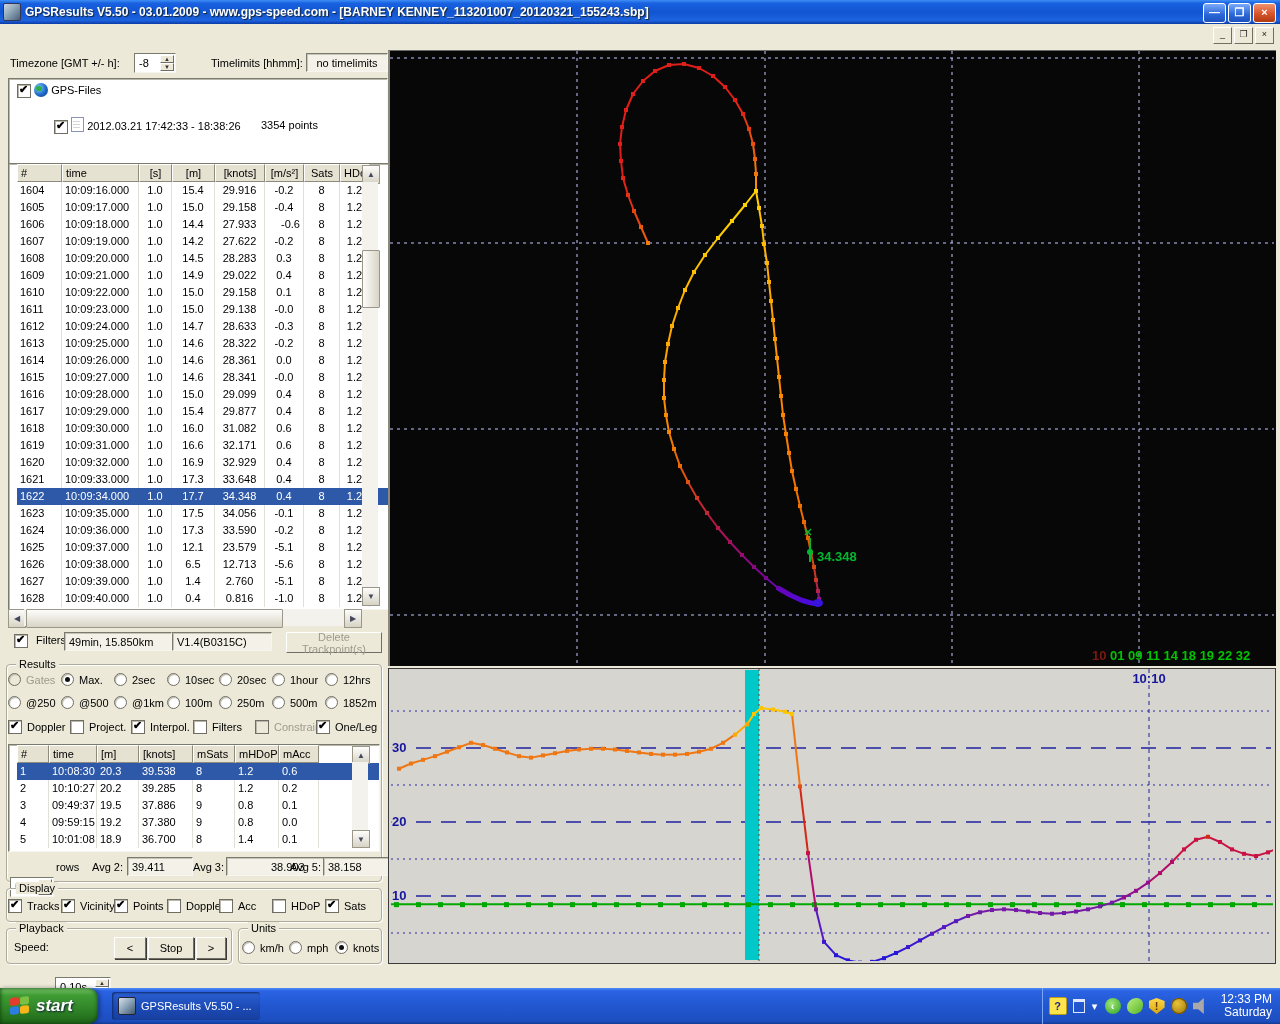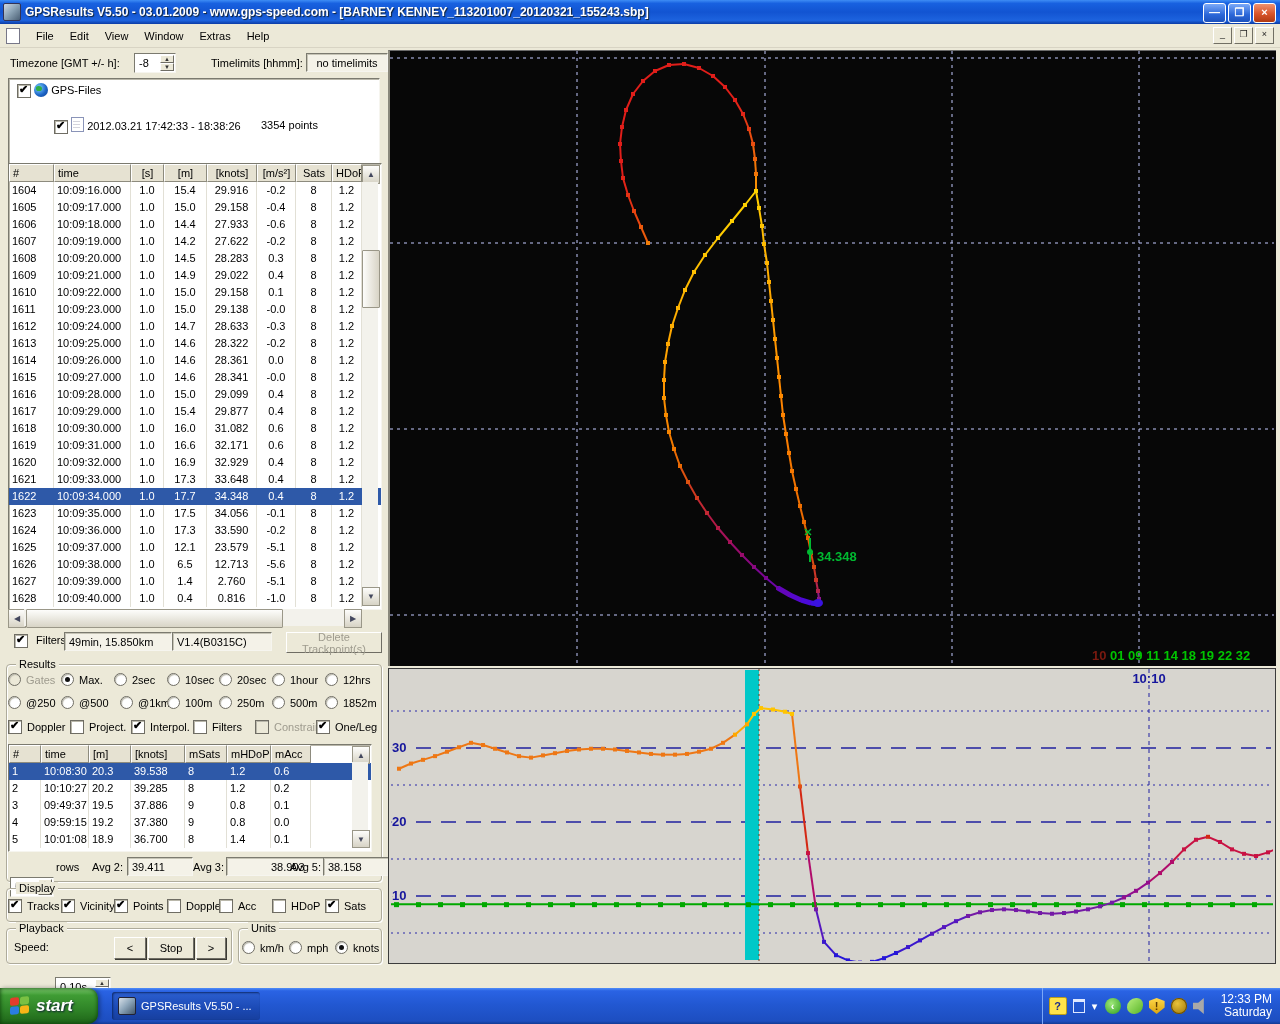--- a/index.html
+++ b/index.html
@@ -18,21 +18,21 @@
     text-align:center;background:linear-gradient(180deg,#7aa9f8,#2a66d8 60%,#1d52bd);font-weight:bold;}
   .wbtn.close{background:linear-gradient(180deg,#f0926f,#d8542a 55%,#b03a12);}
   
   .menubar{left:0;top:24px;width:1280px;height:23px;background:#ece9d8;border-bottom:1px solid #d8d4c4;display:flex;align-items:center;}
   .docicon{width:12px;height:14px;background:#fff;border:1px solid #778;margin:0 8px 0 6px;}
   .menu-item{padding:3px 8px;}
   .mdibtns{position:absolute;right:6px;top:27px;display:flex;gap:2px;}
   .mbtn{width:17px;height:15px;background:#ece9d8;border:1px solid #aca899;border-color:#fff #716f64 #716f64 #fff;
         font-size:9px;text-align:center;line-height:13px;color:#222;}
   
-  .sunken{background:#fff;border:1px solid;border-color:#7b7a6f #f6f5ef #f6f5ef #7b7a6f;box-shadow:inset 1px 1px 0 #b9b7aa;}
+  .sunken{background:#fff;border:1px solid;border-color:#7b7a6f #f6f5ef #f6f5ef #7b7a6f;box-shadow:inset 1px 1px 0 #b9b7aa;padding-left:8px;}
   .field{background:#f4f2e8;border:1px solid;border-color:#7b7a6f #f6f5ef #f6f5ef #7b7a6f;box-shadow:inset 1px 1px 0 #c6c4b6;
          display:flex;align-items:center;padding:0 4px;}
   .btn{background:#ece9d8;border:1px solid;border-color:#fff #6f6d64 #6f6d64 #fff;box-shadow:1px 1px 0 #3c3b35;
        text-align:center;display:flex;align-items:center;justify-content:center;}
   .btn.dis{color:#9e9b8e;box-shadow:none;}
   .grp{border:1px solid #aeab9b;border-radius:4px;box-shadow:inset 1px 1px 0 #fff,1px 1px 0 #fff;}
   .grp-label{position:absolute;background:#ece9d8;padding:0 3px;font-size:11px;}
   .cbox{display:inline-block;width:12px;height:12px;background:#fff;border:1px solid #6f6d64;box-shadow:inset 1px 1px 0 #b9b7aa;
         position:relative;vertical-align:middle;}
   .cbox.sel::after{content:"✔";position:absolute;left:1px;top:-2px;font-size:11px;font-weight:bold;color:#000;}
@@ -107,24 +107,20 @@
   <div class="abs titlebar">
     <div class="appicon"></div>
     <span class="title-text">GPSResults V5.50 - 03.01.2009 - www.gps-speed.com - [BARNEY KENNEY_113201007_20120321_155243.sbp]</span>
     <div class="winbtns">
       <div class="wbtn">―</div>
       <div class="wbtn">❐</div>
       <div class="wbtn close">×</div>
     </div>
   </div>
 
-  <div class="abs menubar">
-    <div class="docicon"></div>
-    <span id="menu-items"><span class="menu-item">File</span><span class="menu-item">Edit</span><span class="menu-item">View</span><span class="menu-item">Window</span><span class="menu-item">Extras</span><span class="menu-item">Help</span></span>
-  </div>
   <div class="mdibtns">
     <div class="mbtn">_</div>
     <div class="mbtn">❐</div>
     <div class="mbtn">×</div>
   </div>
 
   <span class="abs" style="left:10px;top:57px;">Timezone [GMT +/- h]:</span>
   <div class="abs spin" style="left:134px;top:53px;width:36px;height:18px;">
     <span>-8</span>
     <span class="arrows">
@@ -182,21 +178,21 @@
           <div class="tcell" style="width: 39px; text-align: center;">-0.4</div>
           <div class="tcell" style="width: 36px; text-align: center;">8</div>
           <div class="tcell" style="width: 30px; text-align: center;">1.2</div>
         </div>
         <div class="trow ">
           <div class="tcell" style="width: 45px; text-align: left;">1606</div>
           <div class="tcell" style="width: 77px; text-align: left;">10:09:18.000</div>
           <div class="tcell" style="width: 33px; text-align: center;">1.0</div>
           <div class="tcell" style="width: 43px; text-align: center;">14.4</div>
           <div class="tcell" style="width: 50px; text-align: center;">27.933</div>
-          <div class="tcell" style="width: 39px; text-align: center;">-0.6</div>
+          <div class="tcell" style="width: 39px; text-align: right;">-0.6</div>
           <div class="tcell" style="width: 36px; text-align: center;">8</div>
           <div class="tcell" style="width: 30px; text-align: center;">1.2</div>
         </div>
         <div class="trow ">
           <div class="tcell" style="width: 45px; text-align: left;">1607</div>
           <div class="tcell" style="width: 77px; text-align: left;">10:09:19.000</div>
           <div class="tcell" style="width: 33px; text-align: center;">1.0</div>
           <div class="tcell" style="width: 43px; text-align: center;">14.2</div>
           <div class="tcell" style="width: 50px; text-align: center;">27.622</div>
           <div class="tcell" style="width: 39px; text-align: center;">-0.2</div>
@@ -478,21 +474,21 @@
     </div>
   <div id="results-dist-modes" class="abs" style="left:8px;top:696px;width:370px;height:16px;">
       <span class="opt" style="left: 0px; top: 0px;">
         <span class="rad"></span>
         <span>@250</span>
       </span>
       <span class="opt" style="left: 53px; top: 0px;">
         <span class="rad"></span>
         <span>@500</span>
       </span>
-      <span class="opt" style="left: 112px; top: 0px;">
+      <span class="opt" style="left: 106px; top: 0px;">
         <span class="rad"></span>
         <span>@1km</span>
       </span>
       <span class="opt" style="left: 159px; top: 0px;">
         <span class="rad"></span>
         <span>100m</span>
       </span>
       <span class="opt" style="left: 211px; top: 0px;">
         <span class="rad"></span>
         <span>250m</span>

